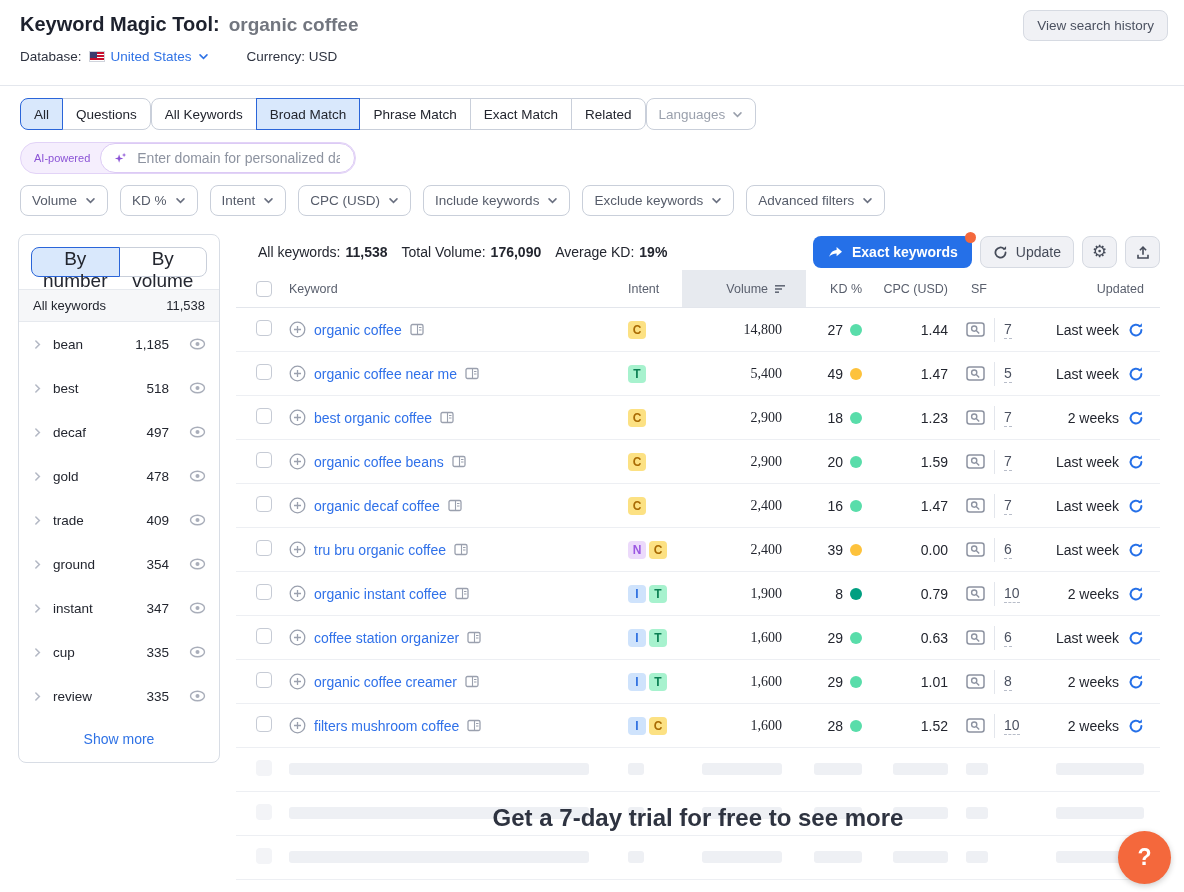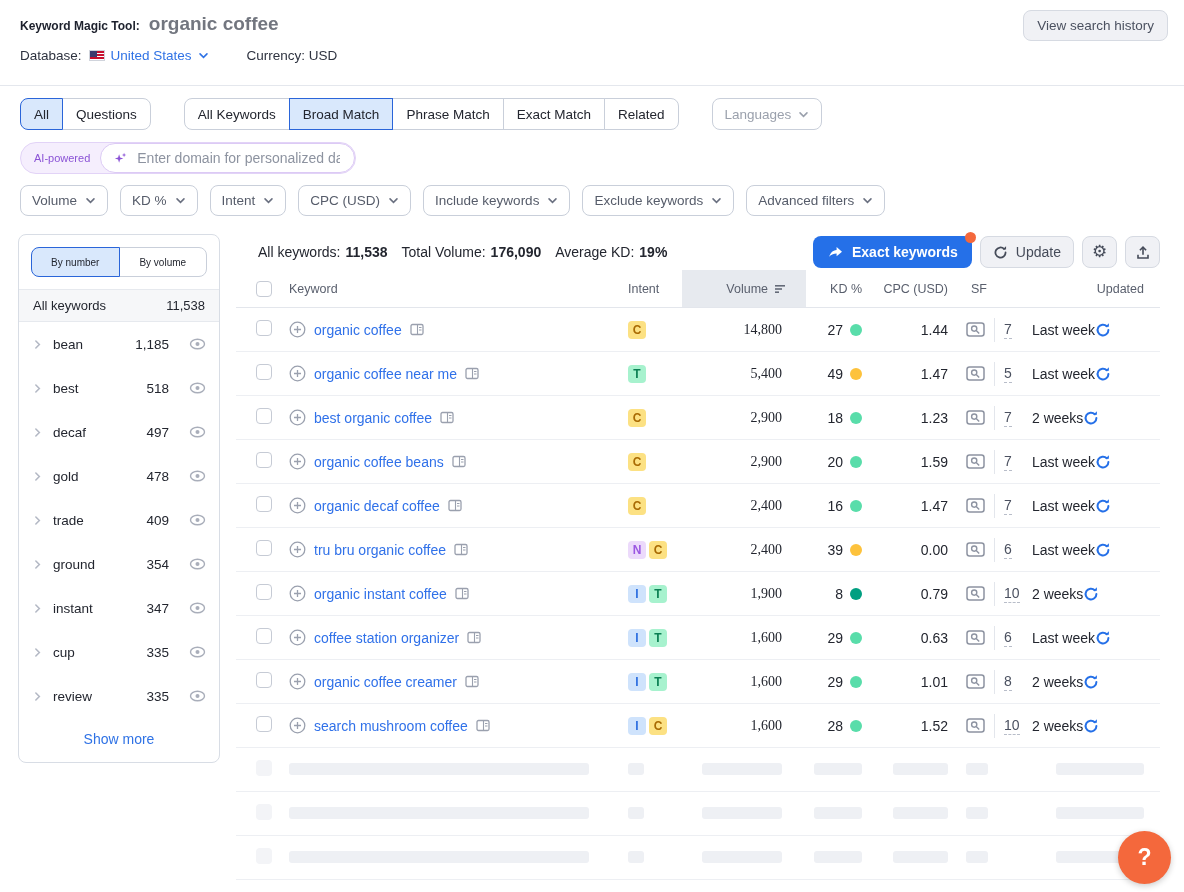--- a/index.html
+++ b/index.html
@@ -8,35 +8,35 @@
     width:1184px; height:892px; overflow:hidden; position:relative;
     background:#ffffff; color:#23262f;
     font-family:"Liberation Sans", sans-serif;
     -webkit-font-smoothing:antialiased;
   }
   .icn { display:inline-flex; align-items:center; justify-content:center; line-height:0; }
 
   
   .page-header { position:relative; height:86px; padding:13px 20px 0 20px; border-bottom:1px solid #e4e7ed; }
   .title-row { display:flex; align-items:baseline; gap:9px; }
-  .page-title { font-size:12px; font-weight:700; color:#1d212d; }
+  .page-title { font-size:20px; font-weight:700; color:#1d212d; }
   .page-query { font-size:19px; font-weight:600; color:#72767f; }
   .meta-row { margin-top:13px; display:flex; align-items:center; font-size:13.5px; color:#2e3340; }
   .db-label { margin-right:7px; }
   .db-select { display:flex; align-items:center; gap:6px; color:#2f72e5; cursor:pointer; }
   .flag-us { width:16px; height:11px; display:inline-block; position:relative;
     background:repeating-linear-gradient(180deg,#c8102e 0 1.6px,#ffffff 1.6px 3.2px); border:0.5px solid #d0d4dc; }
   .flag-us i { position:absolute; left:0; top:0; width:7px; height:6px; background:#3c3b6e; }
   .currency { margin-left:38px; }
   .view-history-btn { position:absolute; top:10px; right:16px; height:31px; padding:0 13px;
     background:#f0f1f5; border:1px solid #d6dae2; border-radius:8px; font-size:13.5px; color:#4b5160;
     font-family:inherit; cursor:pointer; }
 
   
-  .tabs-row { display:flex; align-items:flex-start; gap:33px; margin:12px 0 0 20px; }
+  .tabs-row { display:flex; align-items:flex-start; gap:0; margin:12px 0 0 20px; }
   .seg { display:inline-flex; }
   .seg .tab { height:32px; padding:0 13px; background:#fff; border:1px solid #c9cfda; margin-left:-1px;
     font-size:13.5px; color:#23262f; font-family:inherit; cursor:pointer; position:relative; }
   .seg .tab:first-child { border-radius:8px 0 0 8px; margin-left:0; }
   .seg .tab:last-child { border-radius:0 8px 8px 0; }
   .seg .tab.selected { background:#d9e8fc; border-color:#2a65d9; z-index:2; }
   .languages-btn { height:32px; border:1px solid #c9cfda; border-radius:8px; background:#fff; color:#9aa0ac;
     font-size:13.5px; padding:0 12px; display:flex; align-items:center; gap:7px; font-family:inherit; cursor:pointer; }
 
   
@@ -53,21 +53,21 @@
   .filter-btn { height:31px; border:1px solid #c9cfda; background:#fff; border-radius:8px; padding:0 11px;
     font-size:13.5px; color:#565c6a; display:flex; align-items:center; gap:8px; font-family:inherit; cursor:pointer; }
 
   
   .main { display:flex; align-items:flex-start; gap:16px; margin:18px 0 0 18px; }
 
   
   .sidebar { width:202px; border:1px solid #d8dde5; border-radius:8px; padding-top:12px; background:#fff; }
   .side-toggle { display:flex; margin:0 12px; }
   .side-toggle .tab { flex:1; height:30px; background:#fff; border:1px solid #c9cfda; margin-left:-1px;
-    font-size:10px; color:#23262f; font-family:inherit; cursor:pointer; position:relative; padding:0; }
+    font-size:19px; color:#23262f; font-family:inherit; cursor:pointer; position:relative; padding:0; }
   .side-toggle .tab:first-child { border-radius:8px 0 0 8px; margin-left:0; }
   .side-toggle .tab:last-child { border-radius:0 8px 8px 0; }
   .side-toggle .tab.selected { background:#d9e8fc; border-color:#2a65d9; z-index:2; }
   .side-allrow { margin-top:12px; display:flex; justify-content:space-between; align-items:center;
     padding:8px 14px; background:#f6f7f9; border-top:1px solid #e6e9ee; border-bottom:1px solid #e6e9ee;
     font-size:13px; color:#23262f; cursor:pointer; }
   .side-item { display:flex; align-items:center; height:44px; padding:0 13px; gap:10px; font-size:13.5px; cursor:pointer; }
   .side-item .count { margin-left:auto; color:#23262f; margin-right:10px; }
   .show-more { text-align:center; padding:13px 0 15px; color:#2f72e5; font-size:14px; cursor:pointer; }
 
@@ -104,21 +104,21 @@
   .c-intent { display:flex; gap:3px; }
   .badge { width:18px; height:18px; border-radius:4px; font-size:12px; font-weight:700;
     display:inline-flex; align-items:center; justify-content:center; }
   .c-vol { text-align:right; padding-right:24px;font-family:Liberation Serif, serif; }
   .c-kd { display:flex; align-items:center; justify-content:flex-end; gap:7px; padding-right:8px; }
   .kd-dot { width:12px; height:12px; border-radius:50%; display:inline-block; }
   .c-cpc { text-align:right; padding-right:10px; }
   .c-sf { display:flex; align-items:center; gap:9px; padding-left:8px; }
   .sf-divider { width:1px; height:24px; background:#e3e6ec; }
   .sf-num { color:#4b5160; border-bottom:1px dashed #b8bdc9; padding-bottom:1px; cursor:pointer; }
-  .c-upd { display:flex; align-items:center; justify-content:flex-start; padding-right:16px; }
+  .c-upd { display:flex; align-items:center; justify-content:flex-end; gap:9px; padding-right:16px; }
 
   
   .skrow { height:44px; border-bottom:1px solid #edeff3; }
   .skbar { height:12px; background:#eef0f4; border-radius:3px; display:inline-block; }
   .skcheck { width:16px; height:16px; background:#f3f4f7; border-radius:4px; display:inline-block; }
   .sk-right { text-align:right; }
   .trial-title { position:absolute; top:570px; left:0; width:100%; text-align:center; font-size:24px; font-weight:700; color:#2e3340; }
   .trial-sub { position:absolute; top:636px; left:0; width:100%; text-align:center; font-size:16px; color:#3f4452; }
 
   .help-btn { position:absolute; right:13px; bottom:8px; width:53px; height:53px; border-radius:50%;
@@ -893,21 +893,21 @@
         </div>
         <div class="grid-row trow">
           <div class="c-check"><span class="checkbox"></span></div>
           <div class="c-kw">
             <span class="icn">
               <svg width="17" height="17" viewBox="0 0 17 17">
                 <circle cx="8.5" cy="8.5" r="7.3" fill="none" stroke="#9aa0ae" stroke-width="1.3"></circle>
                 <path d="M8.5 5v7M5 8.5h7" stroke="#9aa0ae" stroke-width="1.3"></path>
               </svg>
             </span>
-            <a class="kw-link">search mushroom coffee</a>
+            <a class="kw-link">filters mushroom coffee</a>
             <span class="icn">
               <svg width="14" height="13" viewBox="0 0 14 13">
                 <rect x="1" y="1.5" width="12" height="10" rx="1.5" fill="none" stroke="#9aa0ae" stroke-width="1.3"></rect>
                 <path d="M7.5 1.5v10M9 4.5h2.5M9 7h2.5" stroke="#9aa0ae" stroke-width="1.1" fill="none"></path>
               </svg>
             </span>
           </div>
           <div class="c-intent">
             <span class="badge" style="background: rgb(207, 227, 252); color: rgb(46, 111, 224);">I</span>
             <span class="badge" style="background: rgb(252, 225, 131); color: rgb(168, 106, 3);">C</span>
@@ -969,16 +969,17 @@
           <div class="sk-right" style="padding-right: 8px;"><span class="skbar" style="width: 48px;"></span></div>
           <div class="sk-right" style="padding-right: 10px;"><span class="skbar" style="width: 55px;"></span></div>
           <div style="padding-left: 8px;"><span class="skbar" style="width: 22px;"></span></div>
           <div class="sk-right" style="padding-right: 16px;"><span class="skbar" style="width: 88px;"></span></div>
         </div>
         <div class="grid-row skrow">
           <div class="c-check"><span class="skcheck"></span></div>
         </div>
       </div>
 
+    <div class="trial-title">Get a 7-day trial for free to see more</div>
   </div>
 </div>
 
 <button class="help-btn">?</button>
 
 </body></html>

